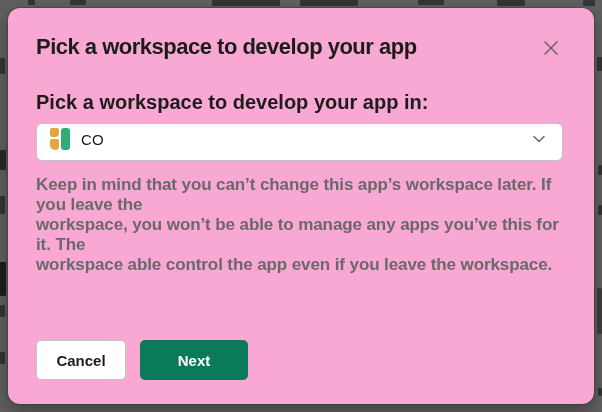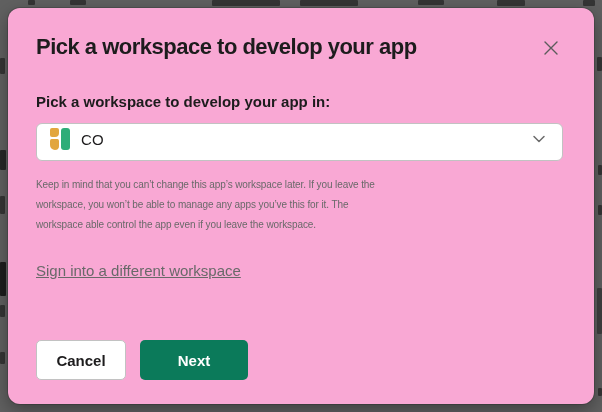--- a/index.html
+++ b/index.html
@@ -25,36 +25,36 @@
     font-size:22px; line-height:28px; font-weight:800; letter-spacing:-0.5px;
     color:#1d1c1d;
   }
   .close-btn {
     background:none; border:none; cursor:pointer; padding:0;
     width:24px; height:24px; margin-top:3px; flex:none;
     display:flex; align-items:center; justify-content:center;
   }
   .field-label {
     margin:32px 31px 0 28px;
-    font-size:15px; line-height:18px; font-weight:700; color:#1d1c1d;
+    font-size:20px; line-height:18px; font-weight:700; color:#1d1c1d;
   }
   .select-box {
     margin:12px 31px 0 28px; height:38px;
     border:1px solid #c2c2c2; border-radius:6px; background:#fff;
     display:flex; align-items:center; padding:0 13px 6px 13px; cursor:pointer;
   }
   .ws-avatar { position:relative; width:20px; height:22px; flex:none; margin-right:11px; }
   .ws-avatar .gold-top   { position:absolute; left:0; top:0;  width:9px; height:9px;  border-radius:2px 2px 4px 2px; }
   .ws-avatar .gold-bottom{ position:absolute; left:0; top:11px; width:9px; height:11px; border-radius:2px 2px 5px 6px; }
   .ws-avatar .green-bar  { position:absolute; left:11px; top:0; width:9px; height:22px; border-radius:3px; }
   .select-value { font-size:15px; color:#1d1c1d; letter-spacing:.2px; }
   .select-spacer { flex:1; }
   .note {
     margin:14px 31px 0 28px;
-    font-size:10px; line-height:20px; color:#696969; letter-spacing:-0.1px;
+    font-size:17px; line-height:20px; color:#696969; letter-spacing:-0.1px;font-weight:bold;
   }
   .ws-link {
     display:inline-block; margin:26px 31px 0 28px;
     font-size:15px; line-height:20px; color:#696969;
     text-decoration:underline; cursor:pointer;
   }
   .modal-footer {
     position:absolute; left:28px; right:31px; bottom:24px;
     display:flex; align-items:center; justify-content:space-between;
   }
@@ -120,21 +120,20 @@
       </svg>
     </span>
   </div>
 
   <div class="note">
     <div>Keep in mind that you can’t change this app’s workspace later. If you leave the</div>
     <div>workspace, you won’t be able to manage any apps you’ve this for it. The</div>
     <div>workspace able control the app even if you leave the workspace.</div>
   </div>
 
-  <a class="ws-link">Sign into a different workspace</a>
 
   <div class="modal-footer">
     <div class="btn-row">
       <button class="btn btn-cancel">Cancel</button>
       <button class="btn btn-next" style="background:#0b7a5a">Next</button>
     </div>
   </div>
 
 </div>
 

